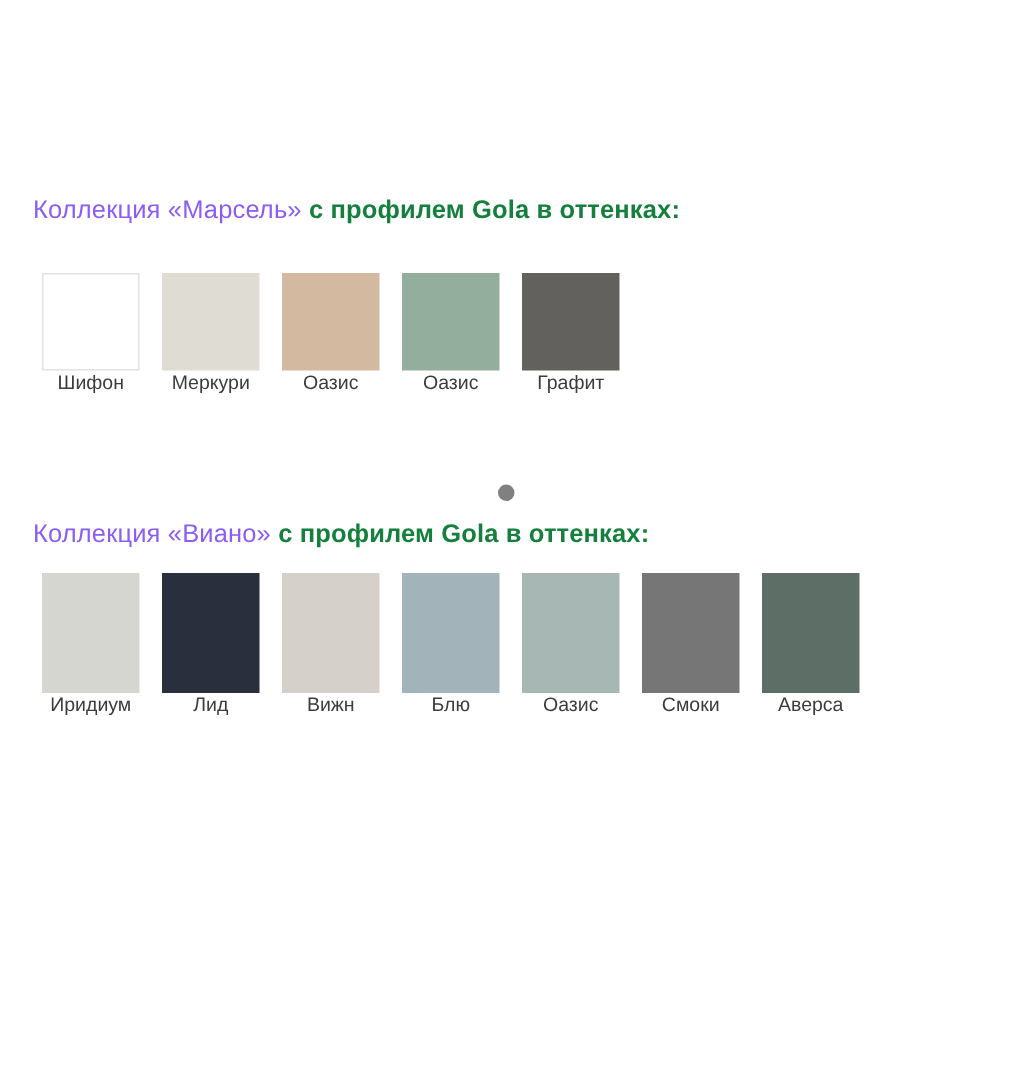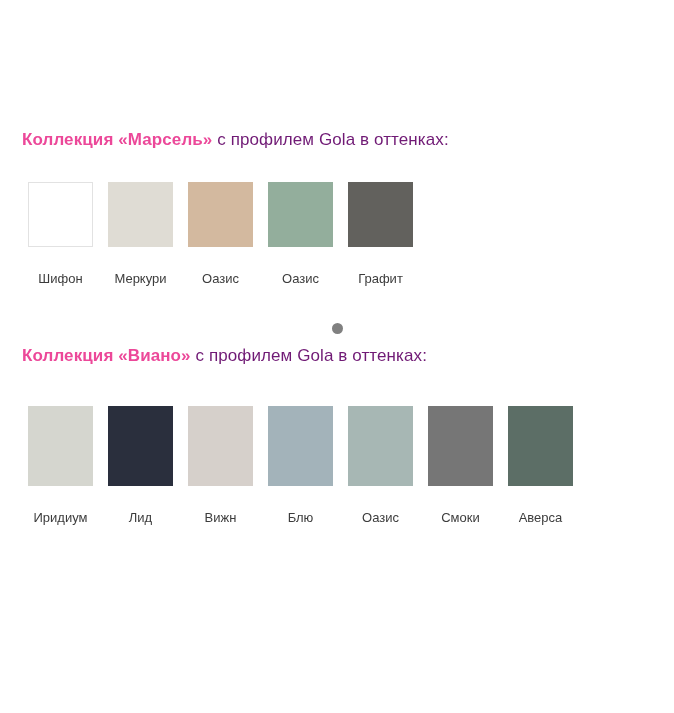--- a/index.html
+++ b/index.html
@@ -25,61 +25,61 @@
   
   .section-heading {
     position: absolute;
     left: 22px;
     font-size: 17px;
     line-height: 22px;
     white-space: nowrap;
     letter-spacing: 0.1px;
   }
   .heading-accent {
-    color: #ec4899;
-    font-weight: 700;
+    color: #8b5cf6;
+    font-weight: 400;
   }
   .heading-rest {
-    color: #701a75;
-    font-weight: 400;
+    color: #15803d;
+    font-weight: 700;
   }
 
   #heading-marsel { top: 129px; }
   #heading-viano  { top: 345px; }
 
   
   .swatch-row {
     position: absolute;
     left: 28px;
     display: flex;
     gap: 15px;
   }
   #row-marsel { top: 182px; }
-  #row-viano  { top: 406px; }
+  #row-viano  { top: 382px; }
 
   .swatch-cell {
     width: 65px;
     display: flex;
     flex-direction: column;
     align-items: center;
   }
   .swatch-chip {
     width: 65px;
     display: block;
   }
   .row-marsel-chip { height: 65px; }
   .row-viano-chip  { height: 80px; }
 
   .swatch-chip.has-border {
     box-sizing: border-box;
     border: 1px solid #e2e2e2;
   }
 
   .swatch-label {
-    margin-top: 24px;
+    margin-top: 0;
     font-size: 13px;
     line-height: 15px;
     color: #3c3c3c;
     text-align: center;
     white-space: nowrap;
   }
 
   
   .carousel-dots {
     position: absolute;

